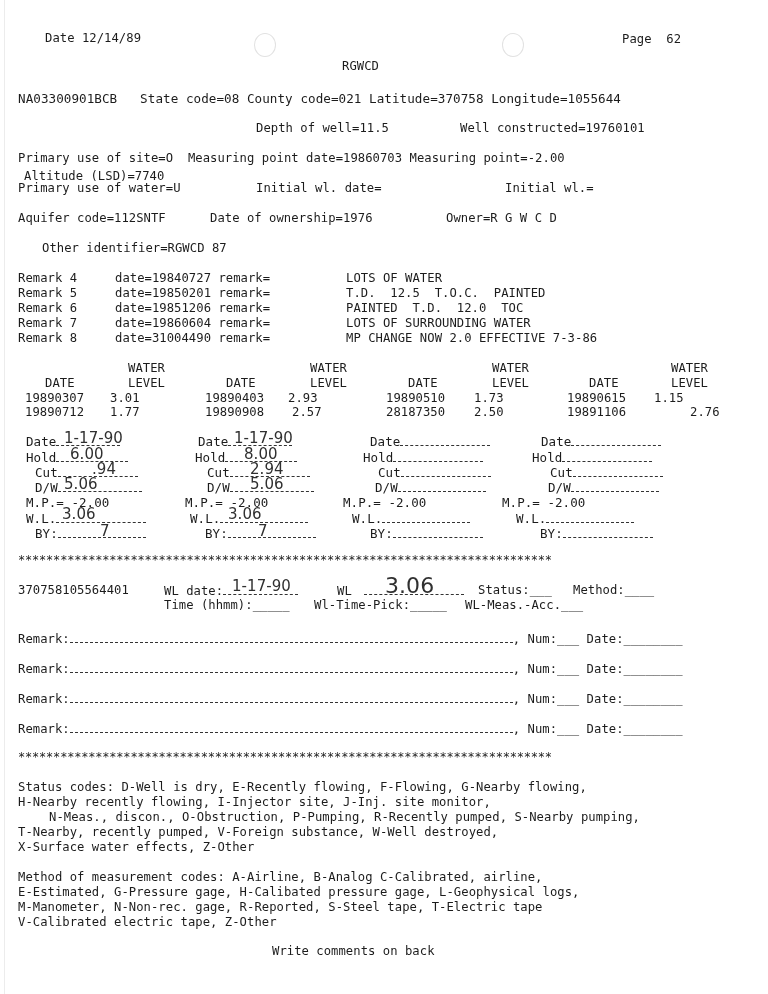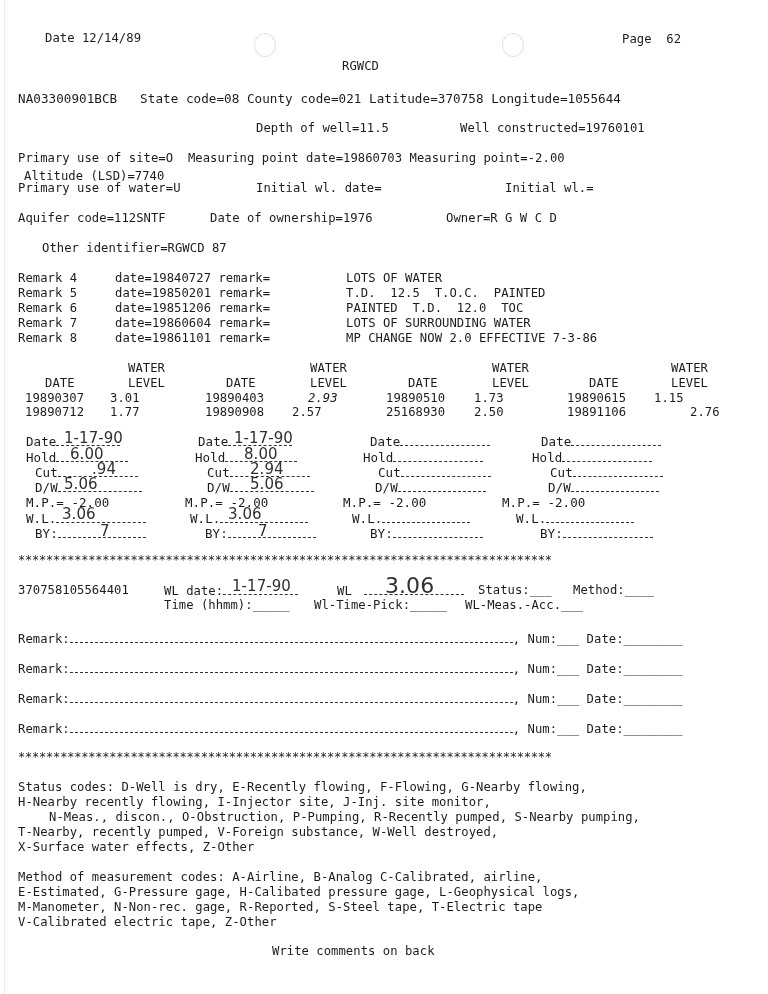--- a/index.html
+++ b/index.html
@@ -54,21 +54,21 @@
 
   <div class="row" style="left:18px; top:301px;">Remark 6</div>
   <div class="row" style="left:115px; top:301px;">date=19851206 remark=</div>
   <div class="row" style="left:346px; top:301px;">PAINTED  T.D.  12.0  TOC</div>
 
   <div class="row" style="left:18px; top:316px;">Remark 7</div>
   <div class="row" style="left:115px; top:316px;">date=19860604 remark=</div>
   <div class="row" style="left:346px; top:316px;">LOTS OF SURROUNDING WATER</div>
 
   <div class="row" style="left:18px; top:331px;">Remark 8</div>
-  <div class="row" style="left:115px; top:331px;">date=19861101 remark=</div>
+  <div class="row" style="left:115px; top:331px;">date=31004490 remark=</div>
   <div class="row" style="left:346px; top:331px;">MP CHANGE NOW 2.0 EFFECTIVE 7-3-86</div>
 </div>
 
 <div>
 
   <div class="cell" style="left:128px; top:361px;">WATER</div>
   <div class="cell" style="left:45px; top:376px;">DATE</div>
   <div class="cell" style="left:128px; top:376px;">LEVEL</div>
 
   <div class="cell" style="left:310px; top:361px;">WATER</div>
@@ -79,31 +79,31 @@
   <div class="cell" style="left:408px; top:376px;">DATE</div>
   <div class="cell" style="left:492px; top:376px;">LEVEL</div>
 
   <div class="cell" style="left:671px; top:361px;">WATER</div>
   <div class="cell" style="left:589px; top:376px;">DATE</div>
   <div class="cell" style="left:671px; top:376px;">LEVEL</div>
 
   <div class="cell" style="left:25px; top:391px;">19890307</div>
   <div class="cell" style="left:110px; top:391px;">3.01</div>
   <div class="cell" style="left:205px; top:391px;">19890403</div>
-  <div class="cell" style="left:308px; top:391px;font-style:italic;">2.93</div>
+  <div class="cell" style="left:288px; top:391px;">2.93</div>
   <div class="cell" style="left:386px; top:391px;">19890510</div>
   <div class="cell" style="left:474px; top:391px;">1.73</div>
   <div class="cell" style="left:567px; top:391px;">19890615</div>
   <div class="cell" style="left:654px; top:391px;">1.15</div>
 
   <div class="cell" style="left:25px; top:405px;">19890712</div>
   <div class="cell" style="left:110px; top:405px;">1.77</div>
   <div class="cell" style="left:205px; top:405px;">19890908</div>
   <div class="cell" style="left:292px; top:405px;">2.57</div>
-  <div class="cell" style="left:386px; top:405px;">25168930</div>
+  <div class="cell" style="left:386px; top:405px;">28187350</div>
   <div class="cell" style="left:474px; top:405px;">2.50</div>
   <div class="cell" style="left:567px; top:405px;">19891106</div>
   <div class="cell" style="left:690px; top:405px;">2.76</div>
 </div>
 
 <div class="wl-form" style="font-size:12.5px;">
   <div class="line" style="left:26px; top:434px;"><span>Date</span><span class="blank" style="width:64px;"></span></div>
   <div class="hw" style="left:64px; top:429px;">1-17-90</div>
   <div class="line" style="left:26px; top:450px;"><span>Hold</span><span class="blank" style="width:72px;"></span></div>
   <div class="hw" style="left:70px; top:445px;">6.00</div>

